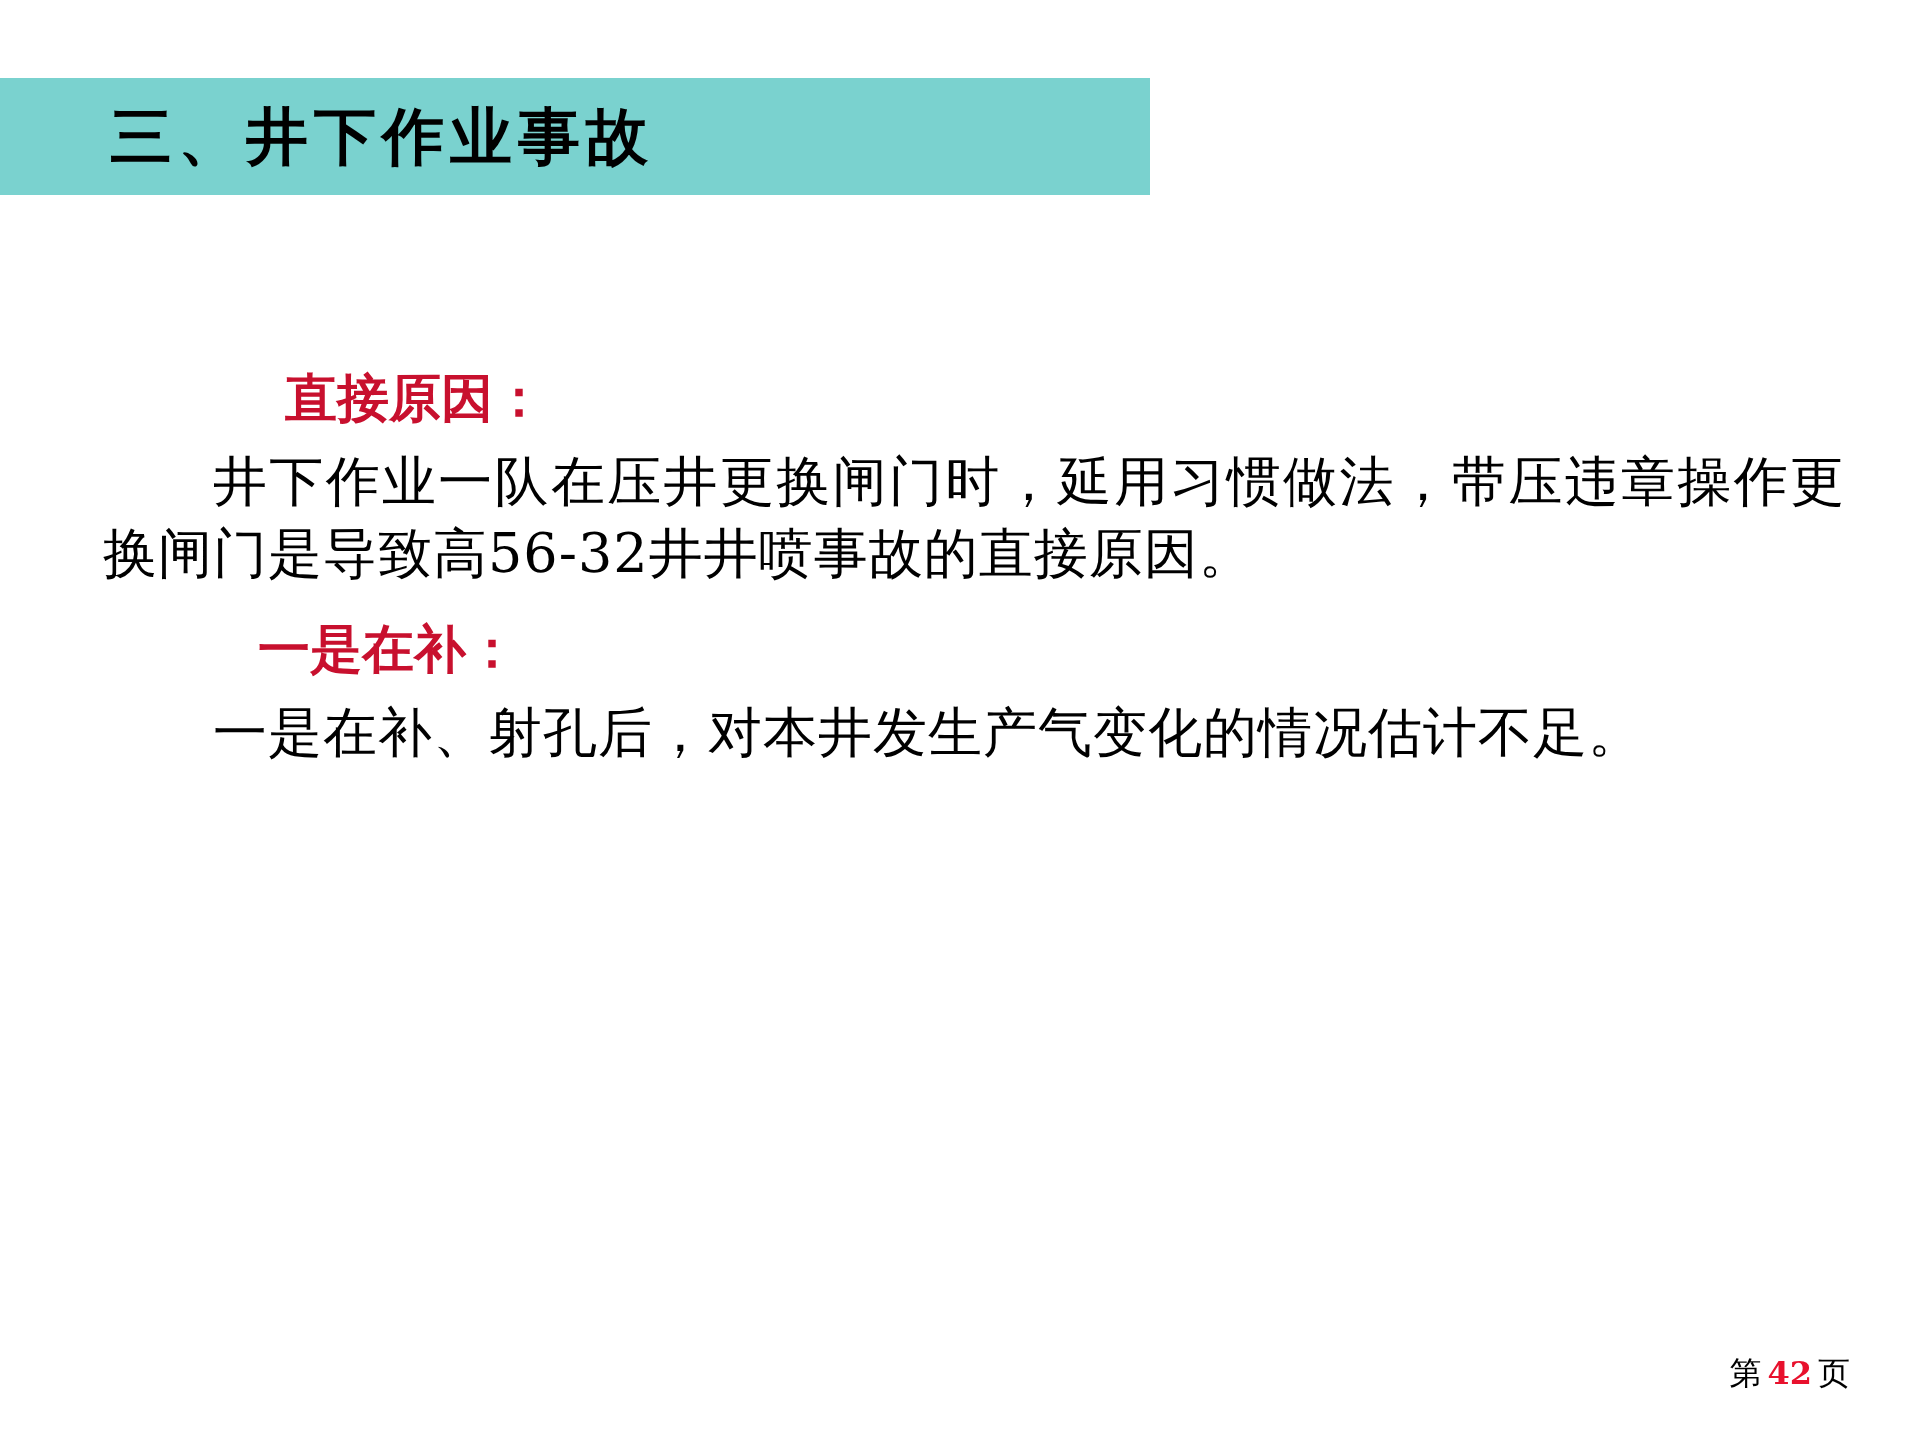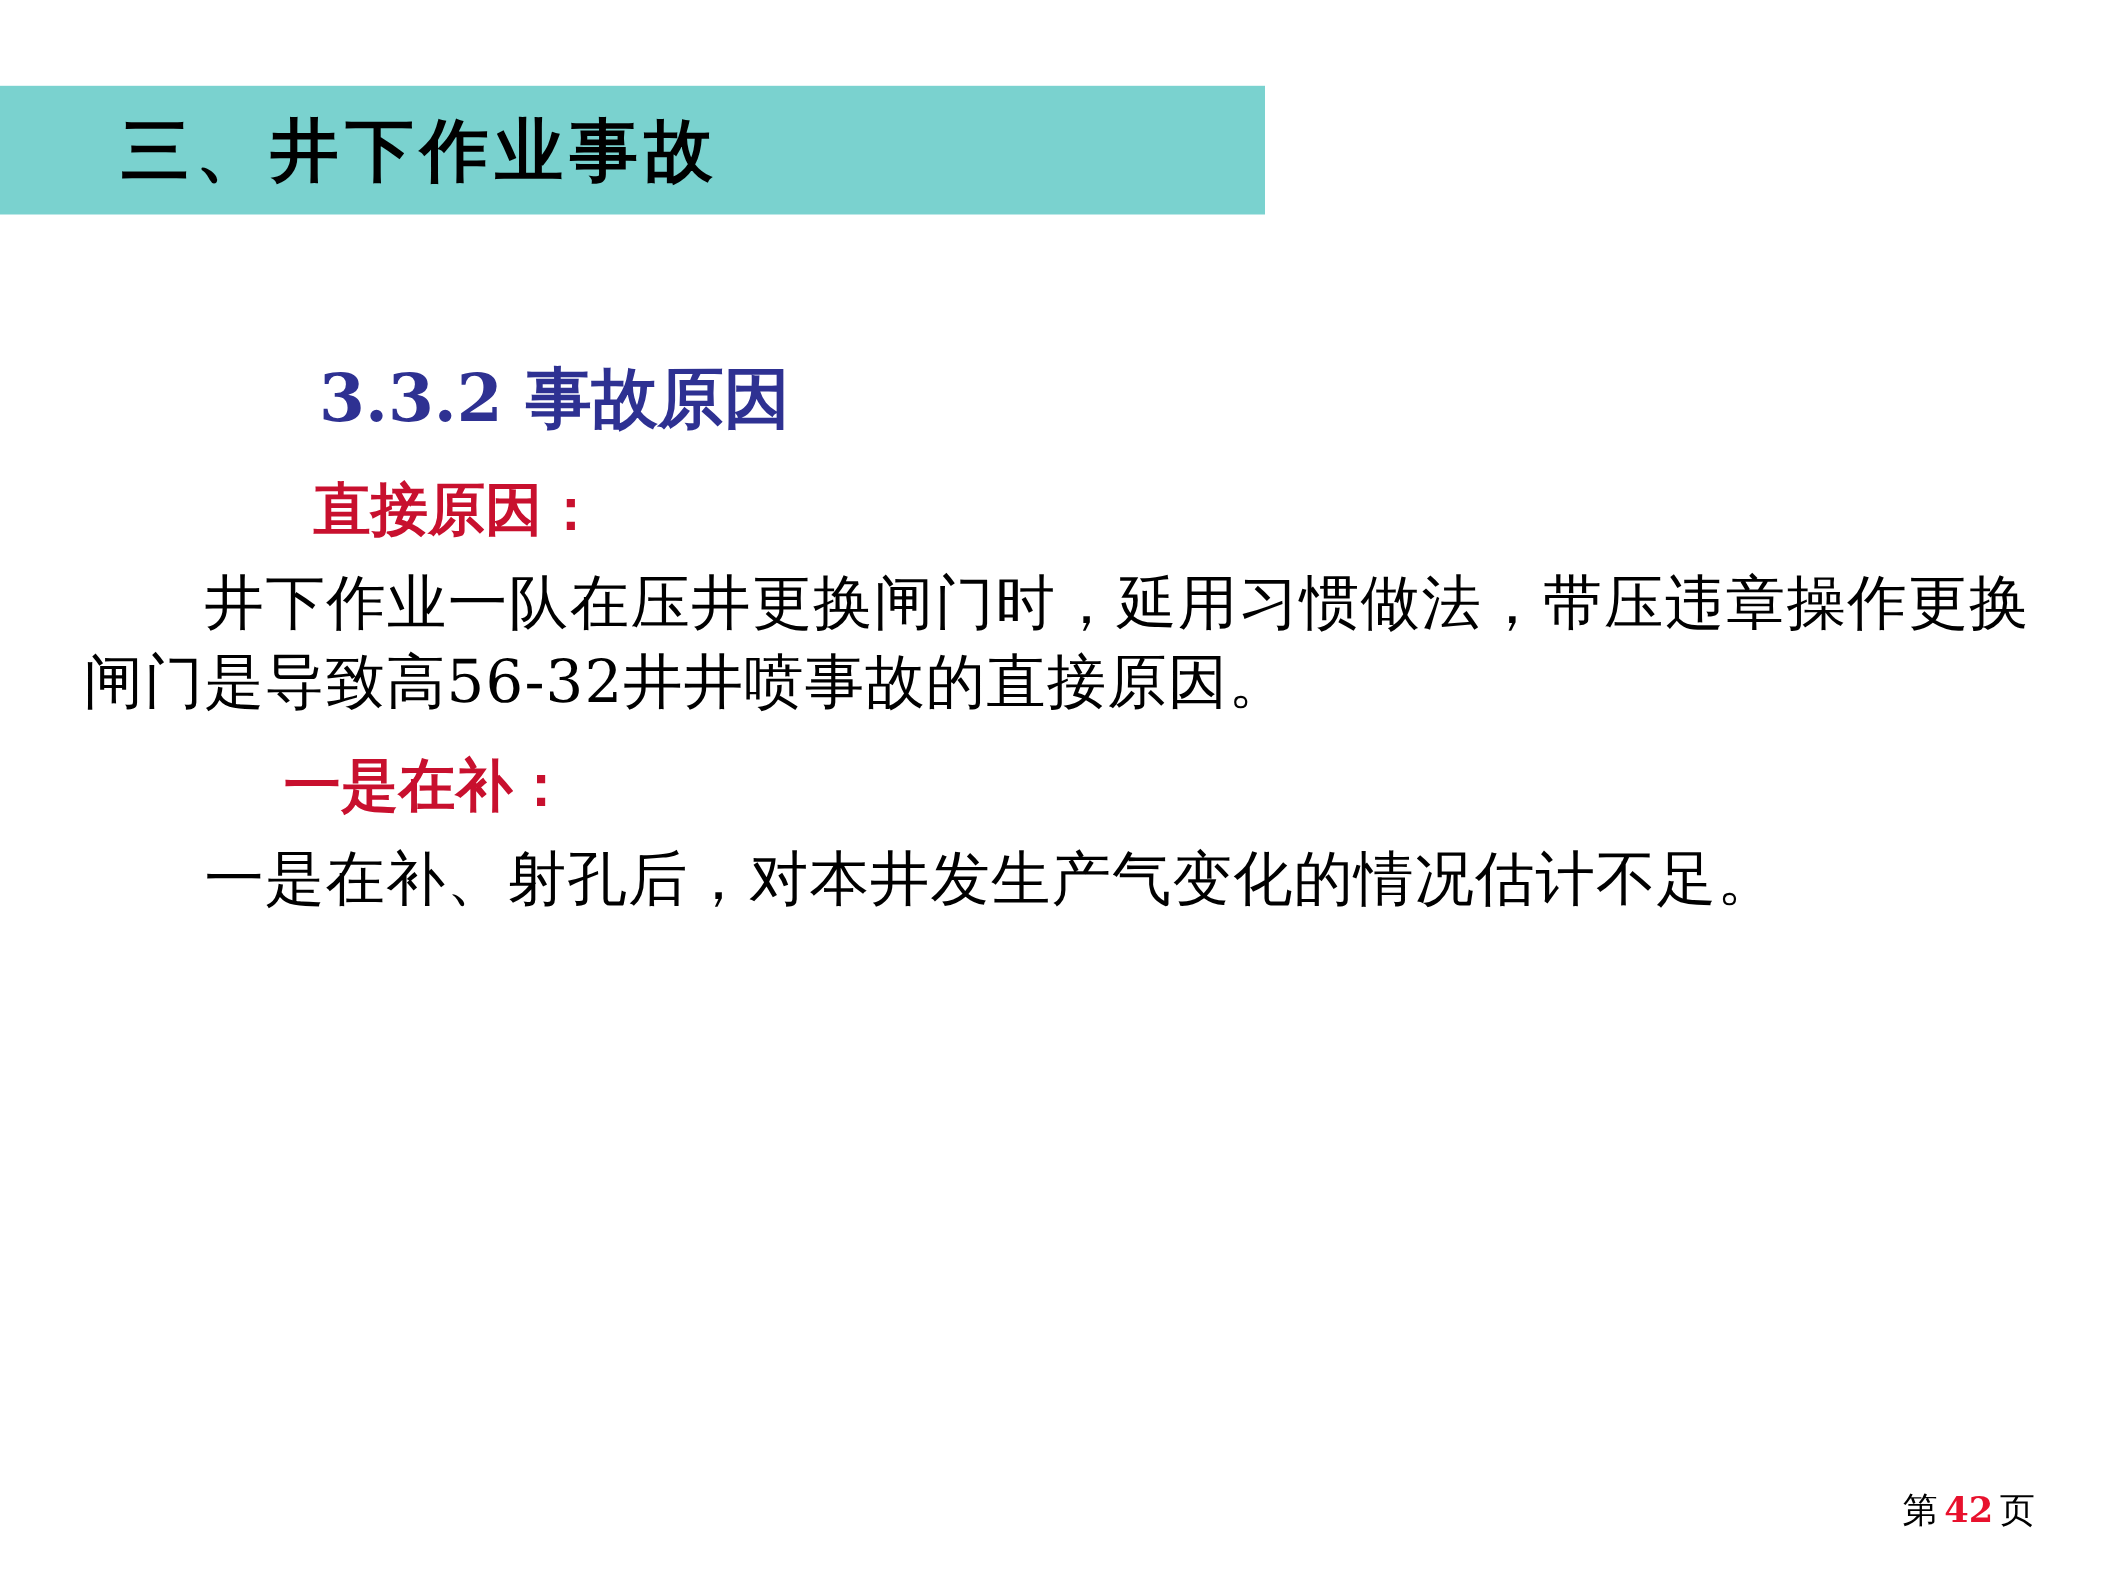--- a/index.html
+++ b/index.html
@@ -71,21 +71,21 @@
     font-weight: 700;
     font-family: "DejaVu Serif", "Liberation Serif", serif;
     white-space: nowrap;
   }
   .sub-heading.second {
     margin-left: 258px;
     margin-top: 30px;
   }
 
   .para {
-    margin-left: 76px;
+    margin-left: 103px;
     margin-right: 75px;
     margin-top: 18px;
     font-size: 54px;
     line-height: 1.33;
     color: #000000;
     text-indent: 110px;
     font-family: "DejaVu Serif", "Liberation Serif", serif;
     text-align: justify;
     letter-spacing: 1px;
   }
@@ -114,21 +114,20 @@
 <body>
 
 <div class="slide">
 
   <div class="title-banner">
     <div class="title-text">三、井下作业事故</div>
   </div>
 
   <div class="body">
 
-    <div class="section-heading">3.3.2  事故原因</div>
 
     <div class="sub-heading">直接原因：</div>
 
     <div class="para">井下作业一队在压井更换闸门时，延用习惯做法，带压违章操作更换闸门是导致高56-32井井喷事故的直接原因。</div>
 
     <div class="sub-heading second">一是在补：</div>
 
     <div class="para">一是在补、射孔后，对本井发生产气变化的情况估计不足。</div>
 
 

